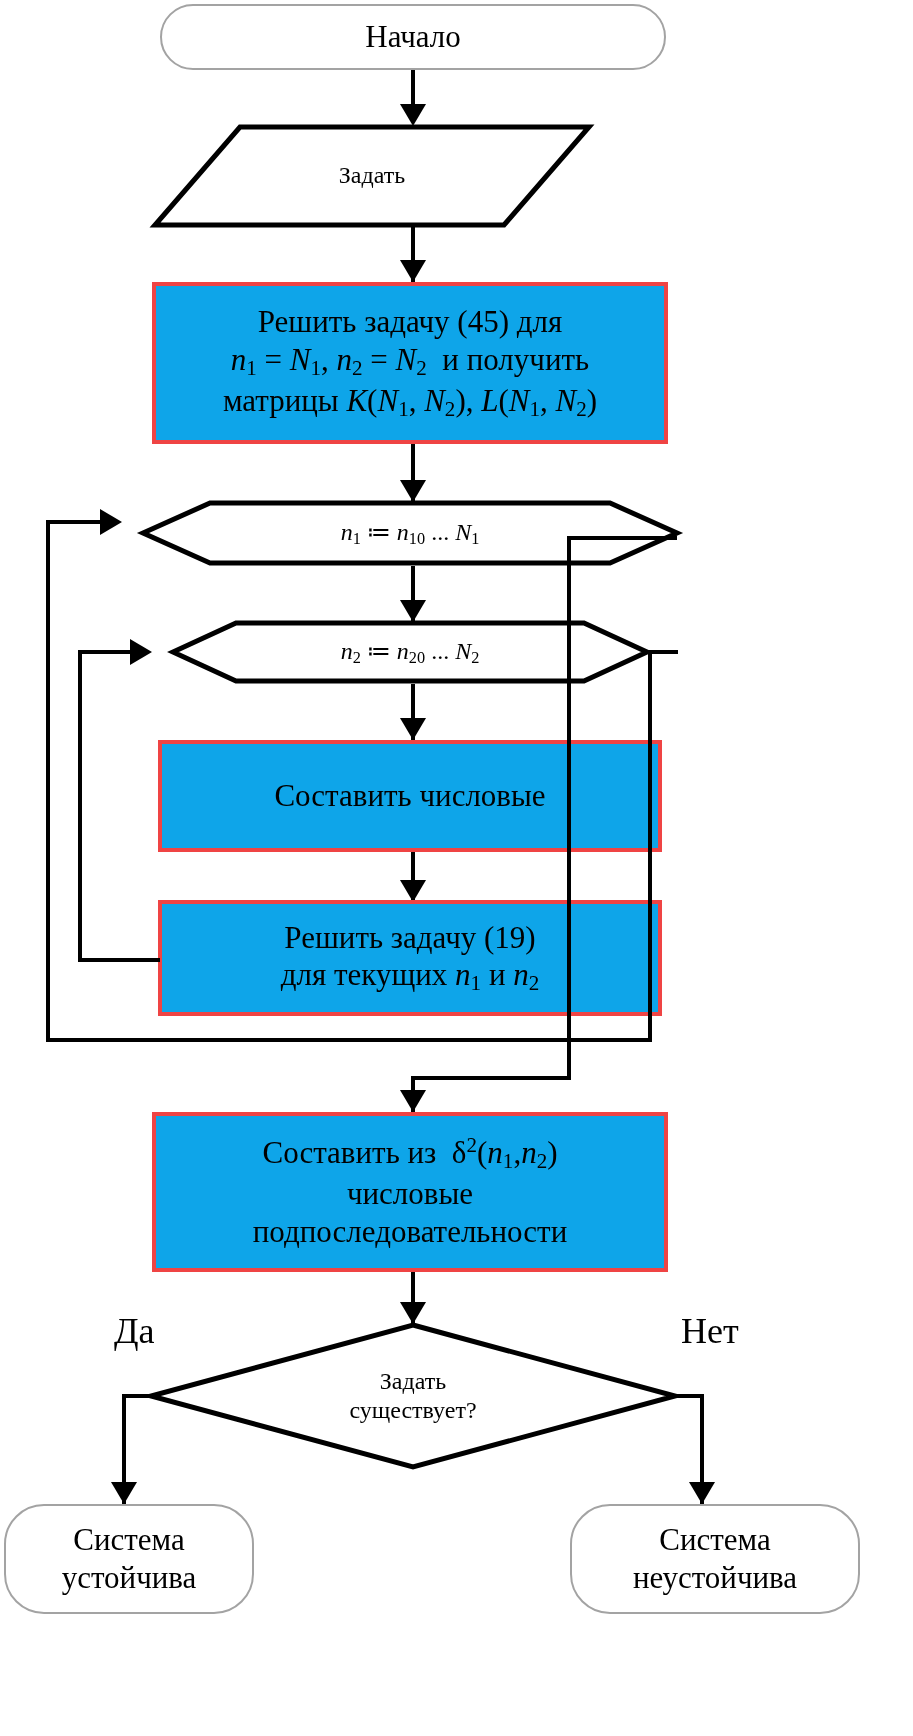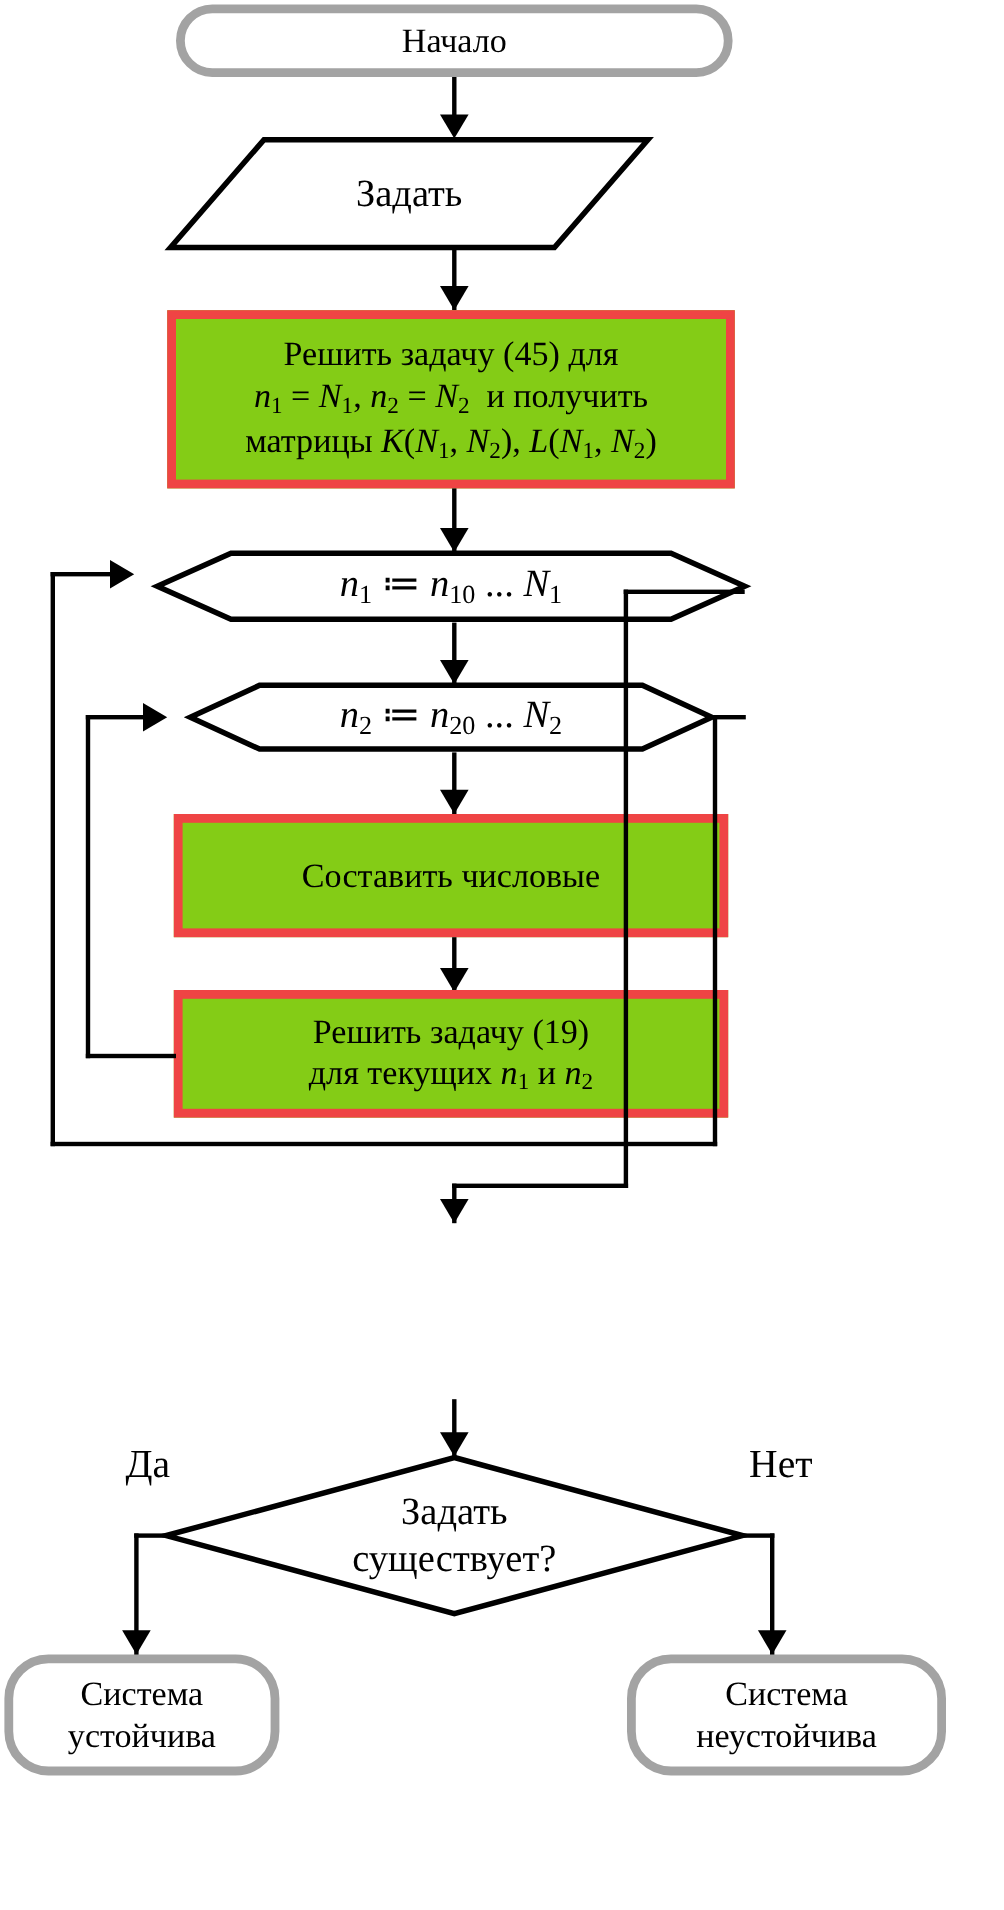--- a/index.html
+++ b/index.html
@@ -22,26 +22,26 @@
     box-sizing: border-box;
     display: flex;
     flex-direction: column;
     align-items: center;
     justify-content: center;
     text-align: center;
     line-height: 1.22;
     font-size: 31px;
   }
   .rect {
-    border: 8px solid #ef4444;
-    background: #84cc16;
+    border: 4px solid #ef4444;
+    background: #0ea5e9;
     text-align: right;
   }
   .terminator {
-    border: 8px solid #a3a3a3;
+    border: 2px solid #a3a3a3;
     background: #fff;
   }
   .stadium {
     border-radius: 80px;
   }
   .rounded {
     border-radius: 40px;
   }
   .line {
     position: absolute;
@@ -67,21 +67,21 @@
     position: absolute;
     overflow: visible;
   }
   .shape-label {
     position: absolute;
     display: flex;
     flex-direction: column;
     align-items: center;
     justify-content: center;
     text-align: center;
-    font-size: 35px;
+    font-size: 24px;
     line-height: 1.22;
   }
   .lbl {
     position: absolute;
     font-size: 36px;
   }
   i, .it { font-style: italic; }
   sub {
     font-size: 0.68em;
     vertical-align: -0.25em;
@@ -168,20 +168,25 @@
   <div class="line vline" style="left:46px; top:520px; width:4px; height:522px;"></div>
   <div class="line hline" style="left:46px; top:520px; width:62px; height:4px;"></div>
   <div class="arrow-right" style="left:100px; top:509px;"></div>
 
   <div class="line hline" style="left:411px; top:1076px; width:160px; height:4px;"></div>
   <div class="line vline" style="left:567px; top:536px; width:4px; height:544px;"></div>
   <div class="line hline" style="left:567px; top:536px; width:110px; height:4px;"></div>
   <div class="line vline" style="left:411px; top:1076px; width:4px; height:36px;"></div>
   <div class="arrow-down" style="left:400px; top:1090px;"></div>
 
+  <div class="node rect" style="left:152px; top:1112px; width:516px; height:160px;">
+    <span class="ln">Составить из &nbsp;δ<sup>2</sup>(<i>n</i><sub>1</sub>,<i>n</i><sub>2</sub>)</span>
+    <span class="ln">числовые</span>
+    <span class="ln">подпоследовательности</span>
+  </div>
 
   <div class="line vline" style="left:411px; top:1272px; width:4px; height:52px;"></div>
   <div class="arrow-down" style="left:400px; top:1302px;"></div>
 
   <svg class="svg-shape" style="left:148px; top:1322px;" width="530" height="148" viewBox="0 0 530 148">
     <polygon points="265,3 527,74 265,145 3,74" fill="#ffffff" stroke="#000000" stroke-width="5"></polygon>
   </svg>
   <div class="shape-label" style="left:148px; top:1322px; width:530px; height:148px;">
     <span class="ln">Задать</span>
     <span class="ln">существует?</span>

